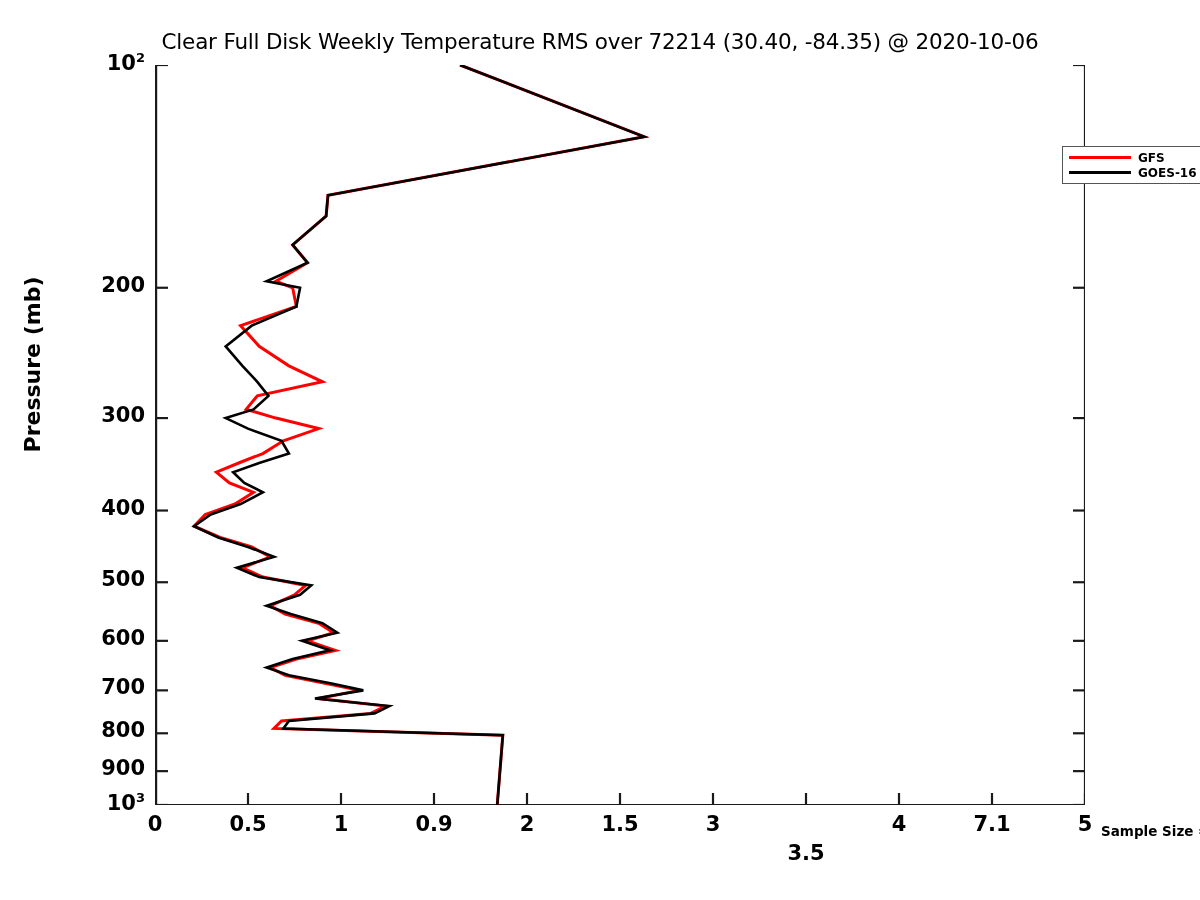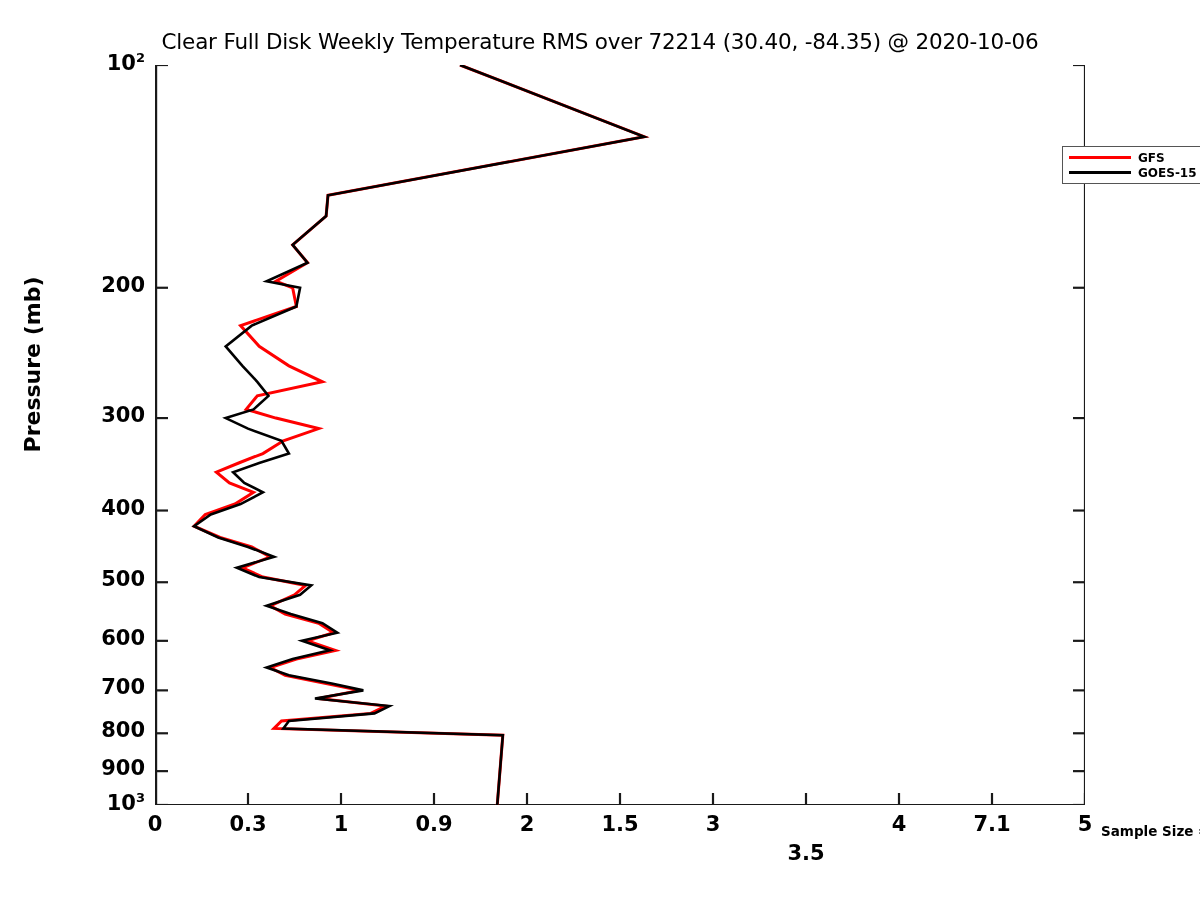--- a/index.html
+++ b/index.html
@@ -208,40 +208,40 @@
         <div class="ylabel-holder" style="left: -160px; top: 430.524px;">400</div>
         <div class="ylabel-holder" style="left: -160px; top: 502.238px;">500</div>
         <div class="ylabel-holder" style="left: -160px; top: 560.832px;">600</div>
         <div class="ylabel-holder" style="left: -160px; top: 610.373px;">700</div>
         <div class="ylabel-holder" style="left: -160px; top: 653.287px;">800</div>
         <div class="ylabel-holder" style="left: -160px; top: 691.139px;">900</div>
         <div class="ylabel-holder" style="left: -160px; top: 725px;">10<sup>3</sup></div>
       </div>
     <div id="xlabels">
         <div class="xtick-label" style="left: -40px; top: 747px;">0</div>
-        <div class="xtick-label" style="left: 53px; top: 747px;">0.3</div>
+        <div class="xtick-label" style="left: 53px; top: 747px;">0.5</div>
         <div class="xtick-label" style="left: 146px; top: 747px;">1</div>
         <div class="xtick-label" style="left: 239px; top: 747px;">0.9</div>
         <div class="xtick-label" style="left: 332px; top: 747px;">2</div>
         <div class="xtick-label" style="left: 425px; top: 747px;">1.5</div>
         <div class="xtick-label" style="left: 518px; top: 747px;">3</div>
         <div class="xtick-label" style="left: 611px; top: 747px; margin-top: 29px;">3.5</div>
         <div class="xtick-label" style="left: 704px; top: 747px;">4</div>
         <div class="xtick-label" style="left: 797px; top: 747px;">7.1</div>
         <div class="xtick-label" style="left: 890px; top: 747px;">5</div>
       </div>
 
     <div id="legend">
       <div class="legend-row">
         <span class="legend-swatch" id="sw0" style="border-top-color: rgb(255, 0, 0);"></span>
         <span class="legend-text">GFS</span>
       </div>
       <div class="legend-row">
         <span class="legend-swatch" id="sw1" style="border-top-color: rgb(0, 0, 0);"></span>
-        <span class="legend-text">GOES-15</span>
+        <span class="legend-text">GOES-16</span>
       </div>
     </div>
 
     <div id="sample-size">Sample Size = 5</div>
   </div>
 
   <div id="y-axis-title">Pressure (mb)</div>
 
 </div>
 

